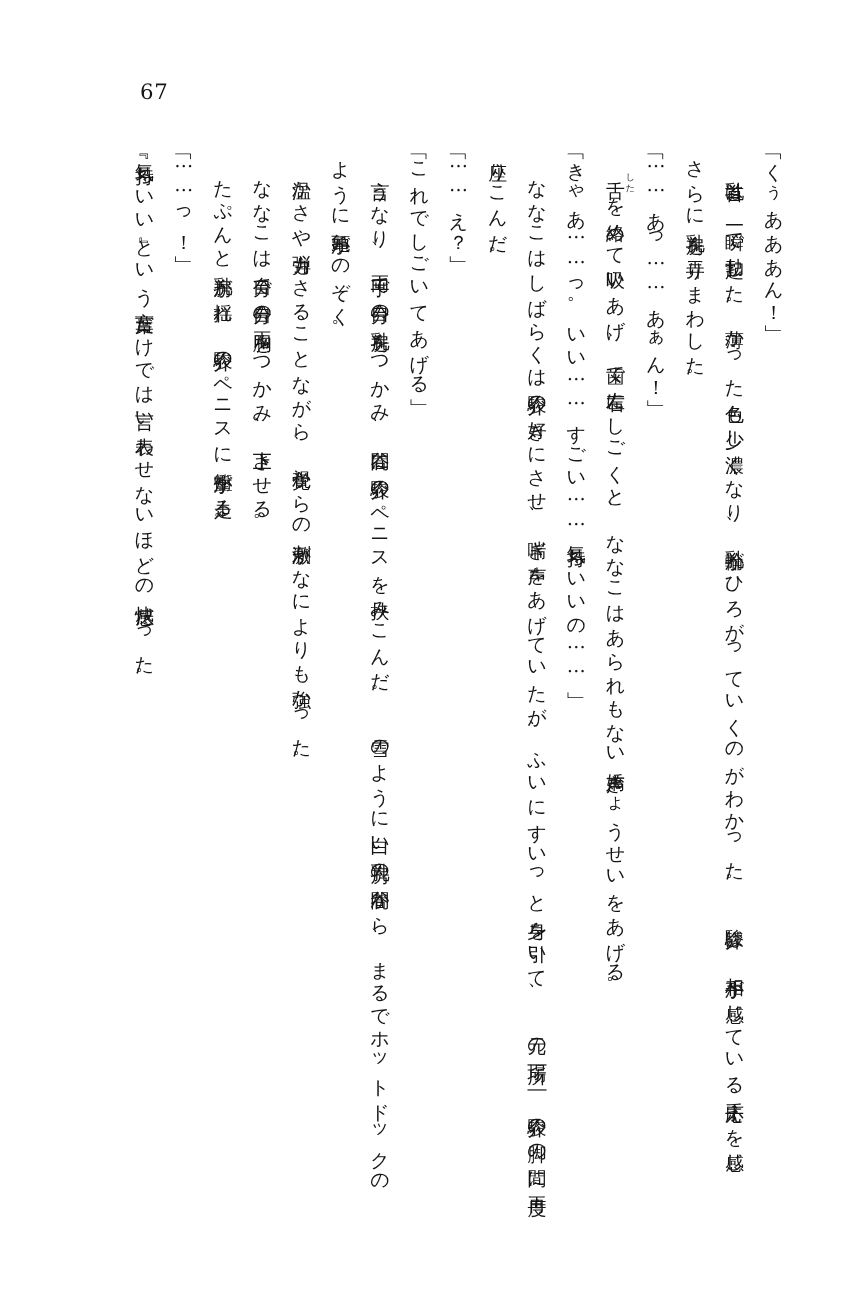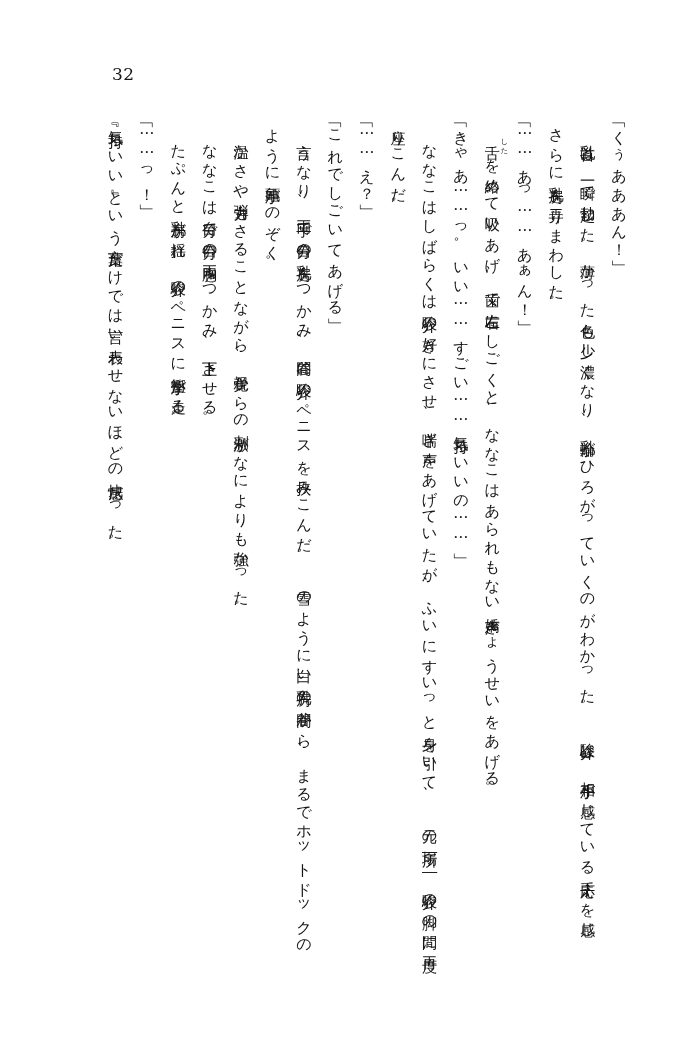--- a/index.html
+++ b/index.html
@@ -60,21 +60,21 @@
     letter-spacing: 0.5px;
     line-height: 1;
     color: #222;
   }
 </style>
 </head>
 <body>
 
 <div class="page">
 
-  <div class="page-number">32</div>
+  <div class="page-number">67</div>
 
   <div class="text-block">
     <p>「くぅあああん！」</p>
     <p class="indent">乳首は、一瞬で勃起した。薄かった色も少し濃くなり、乳輪がひろがっていくのがわかった。　駿介は、相手が感じている手応えを感じ、さらに乳房を弄りまわした。</p>
     <p>「……あっ……あぁん！」</p>
     <p class="indent"><ruby>舌<rt>した</rt></ruby>を絡めて吸いあげ、歯で左右にしごくと、ななこはあられもない嬌声きょうせいをあげる。</p>
     <p>「きゃあ……っ。いい……すごい……気持ちいいの……」</p>
     <p class="indent">ななこはしばらくは駿介の好きにさせ、喘ぎ声をあげていたが、ふいにすいっと身を引いて、　元の場所――駿介の脚の間に再度座りこんだ。</p>
     <p>「……え？」</p>
     <p>「これでしごいてあげる」</p>

